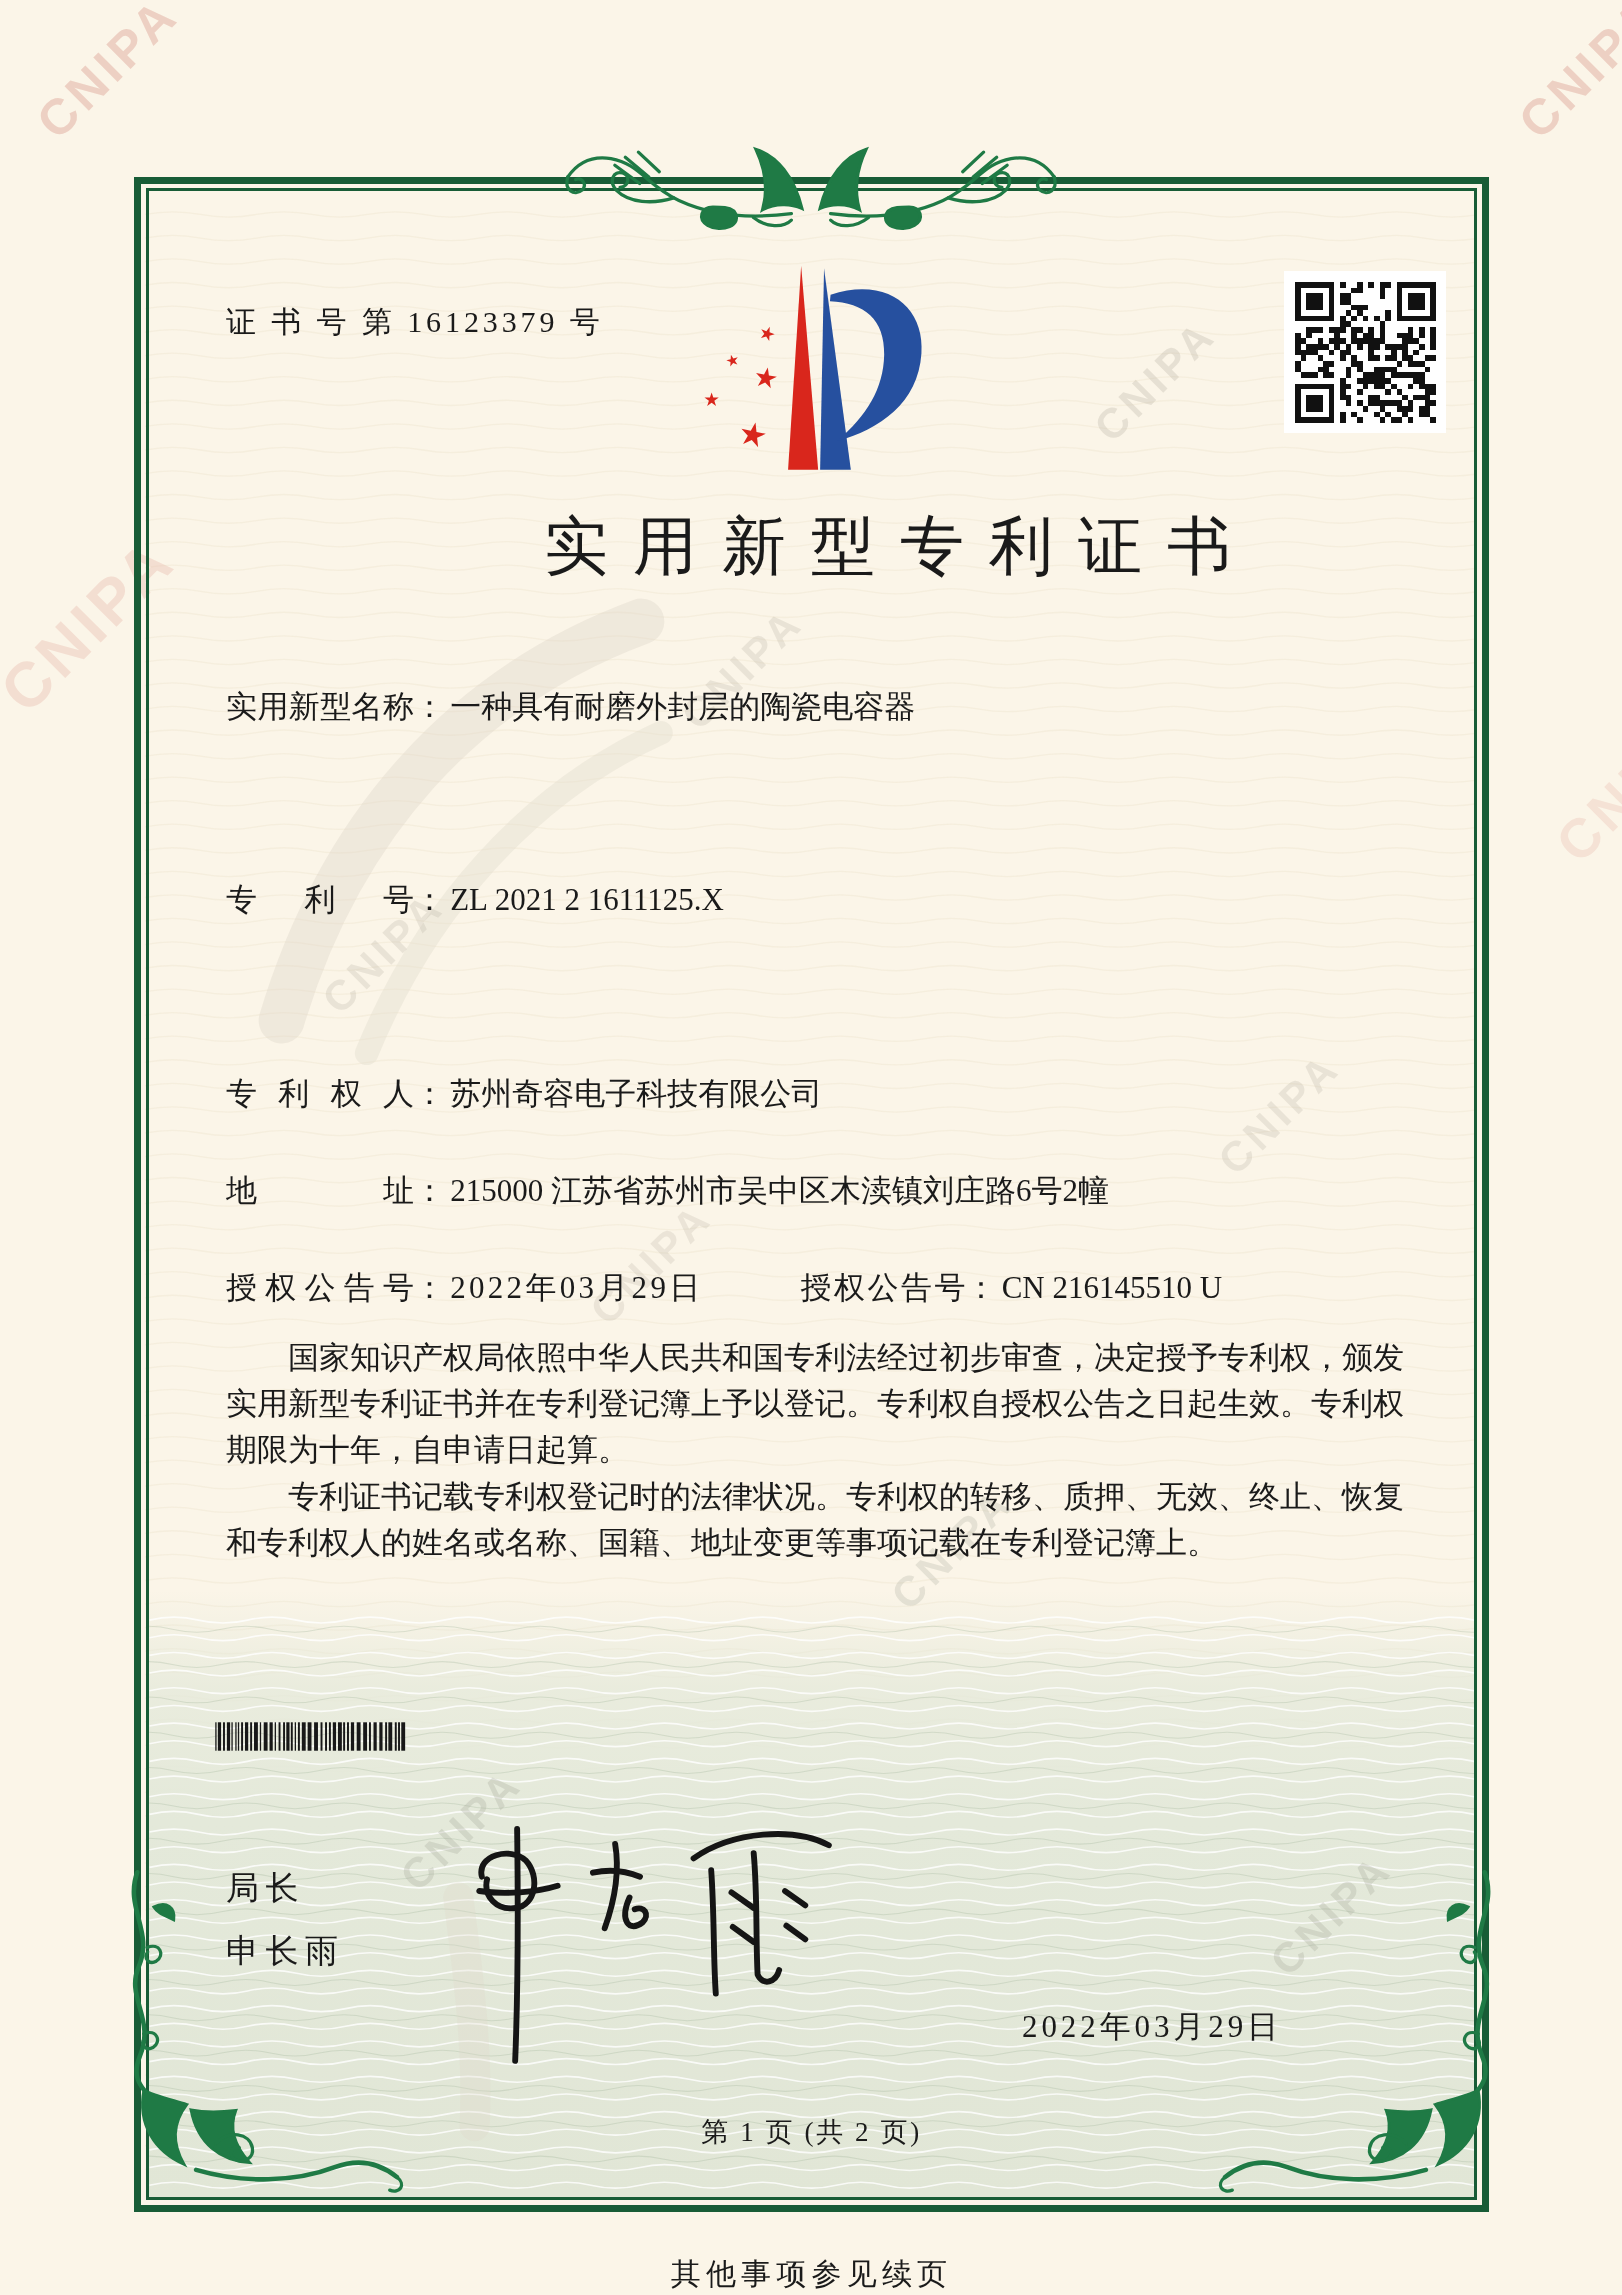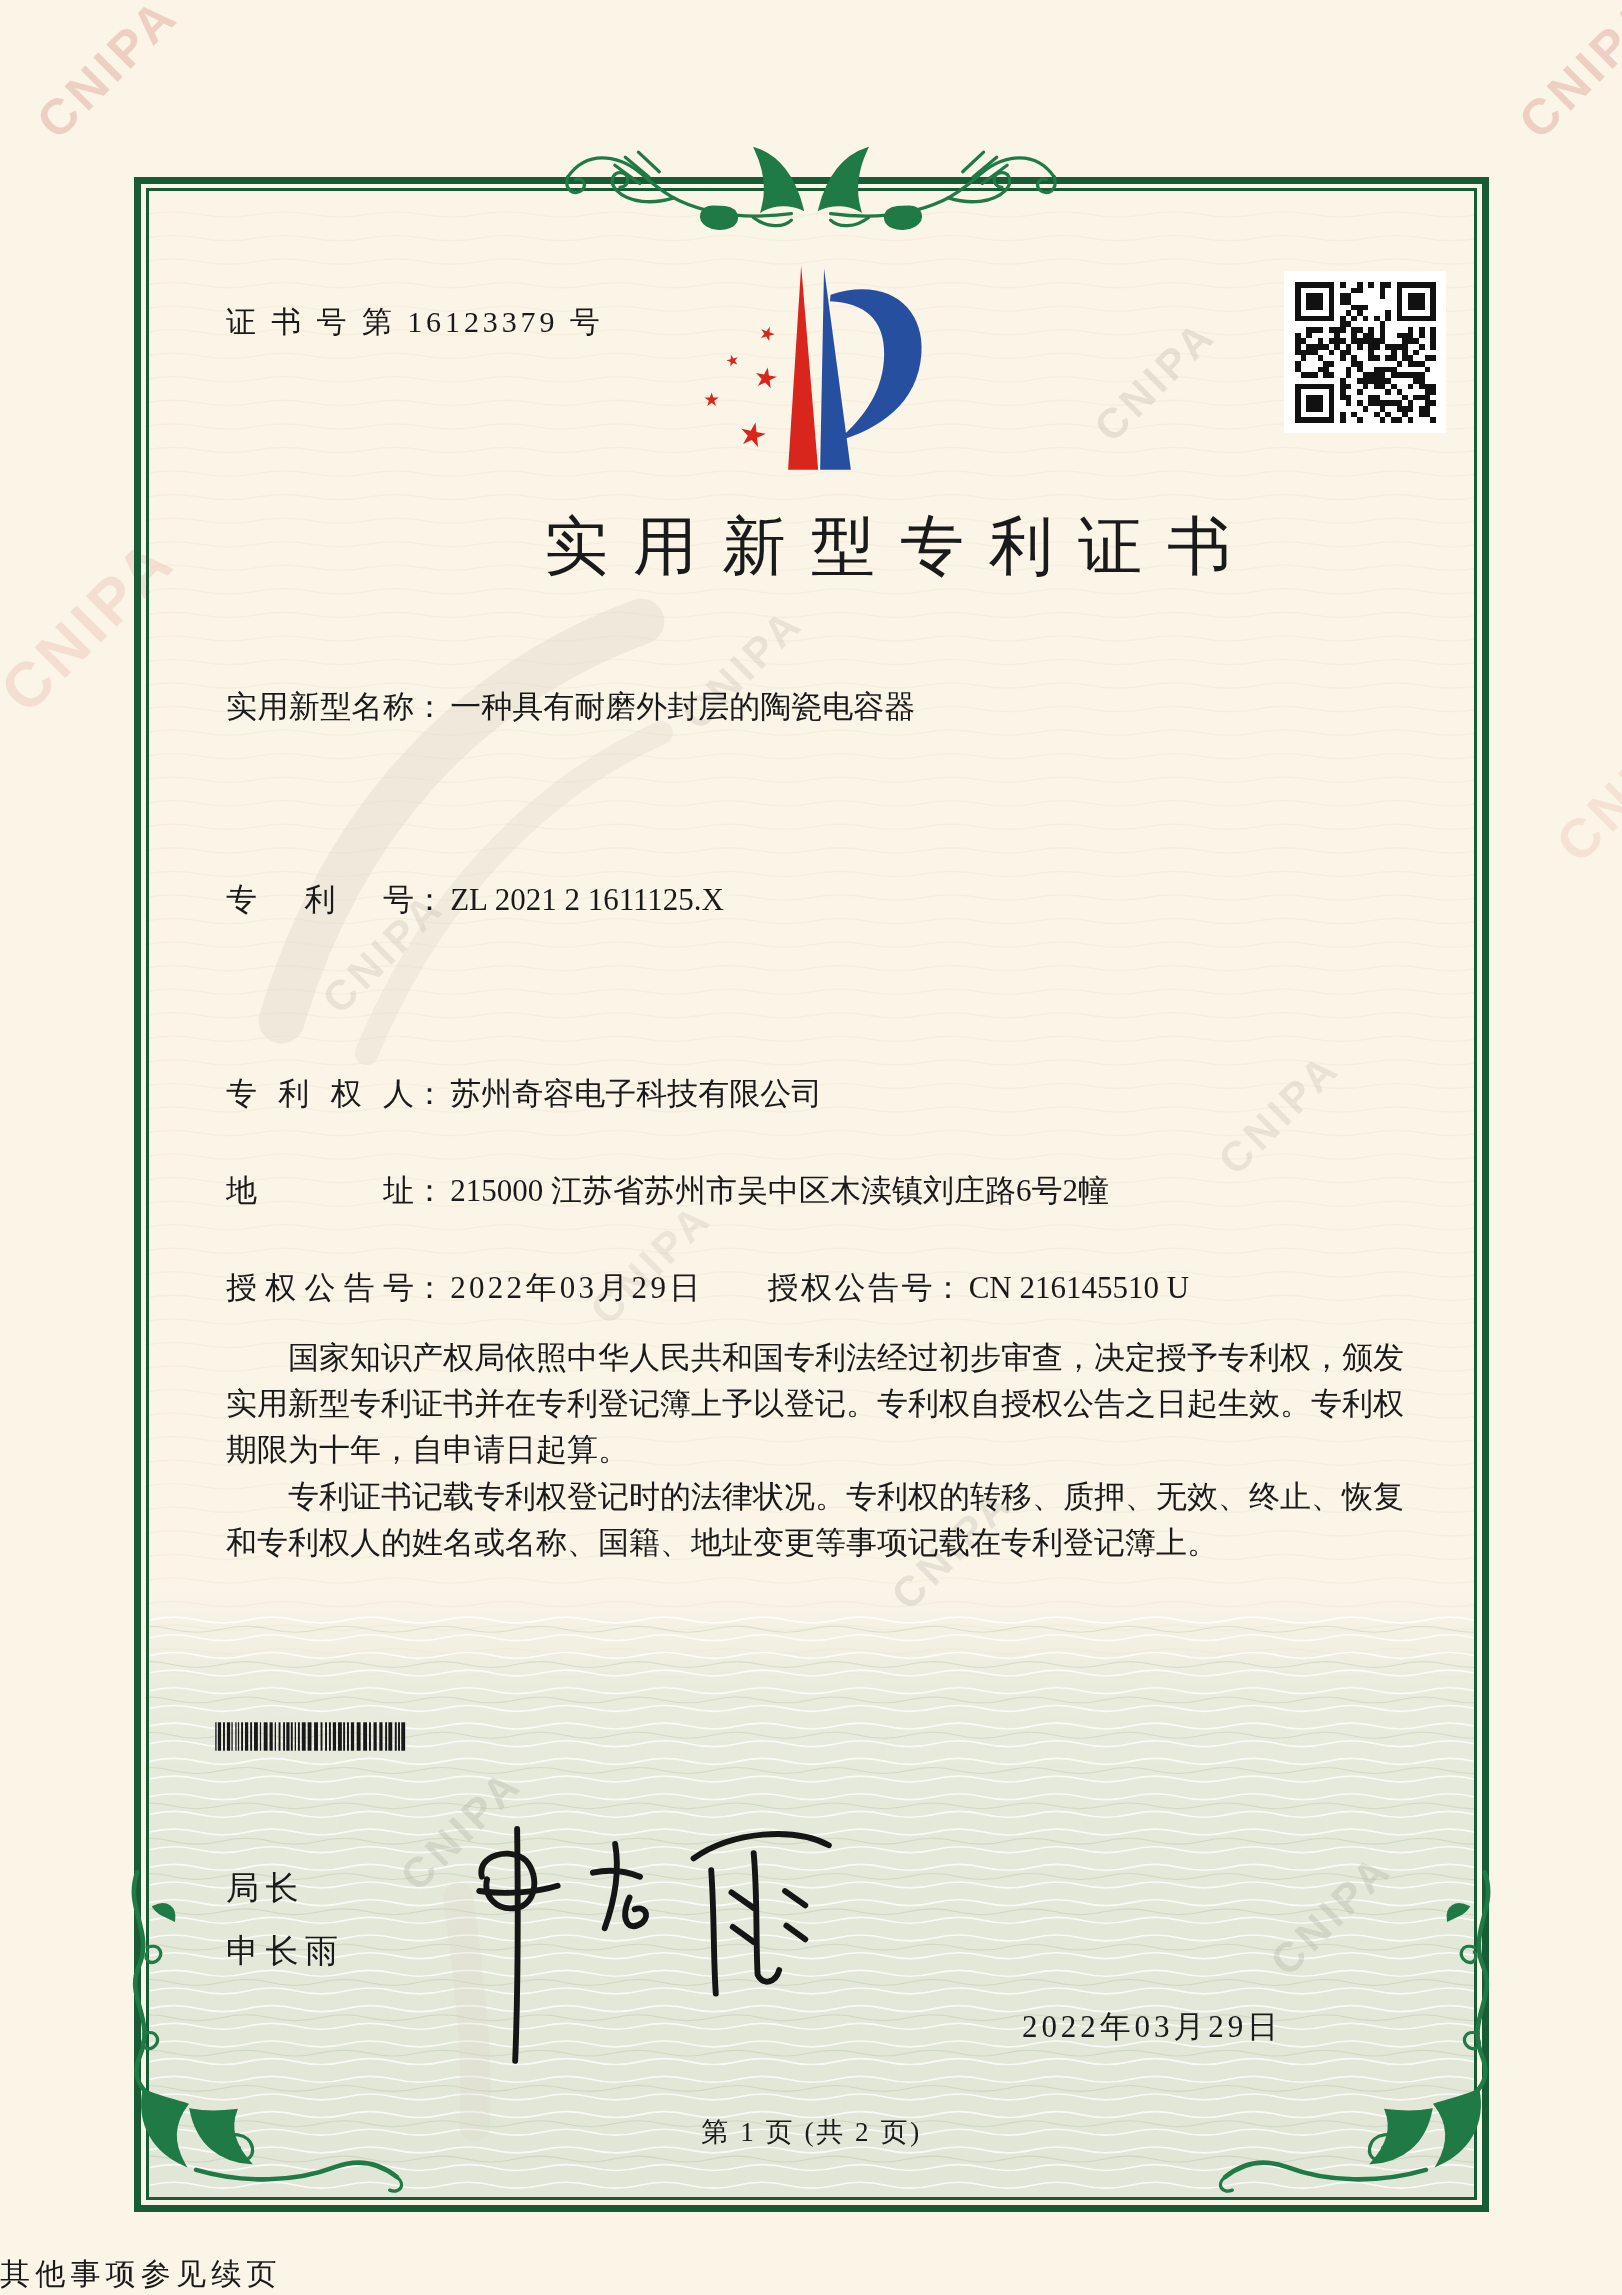--- a/index.html
+++ b/index.html
@@ -21,28 +21,28 @@
   
   .txt{z-index:6;margin-top:6px;}
   #cert-no{left:226px;top:296px;font-size:30px;letter-spacing:3.9px;}
   #title{left:134px;top:497px;width:1507px;text-align:center;font-size:64px;font-weight:400;
          letter-spacing:25px;text-indent:25px;}
   .row{position:absolute;left:226px;width:1191px;font-size:31px;white-space:nowrap;z-index:6;}
   .flabel{display:inline-block;width:188px;text-align:justify;text-align-last:justify;vertical-align:top;}
   .flabel2{display:inline-block;width:165px;text-align:justify;text-align-last:justify;vertical-align:top;}
   .fval{margin-left:5.2px;}
   .dateval{letter-spacing:3.3px;}
-  .grp2{margin-left:64px;}
+  .grp2{margin-left:97px;}
   .para{position:absolute;left:226px;width:1178px;font-size:31px;line-height:46px;
         text-align:justify;text-indent:2em;z-index:6;}
   #sig-title{left:226px;top:1860px;font-size:33px;letter-spacing:6.5px;}
   #sig-name{left:226px;top:1923px;font-size:33px;letter-spacing:6.5px;}
   #issue-date{left:949px;top:2000px;width:406px;text-align:center;font-size:31px;letter-spacing:3.9px;}
   #page-no{left:134px;top:2108px;width:1355px;text-align:center;font-size:27px;letter-spacing:2.6px;}
-  #footer-note{left:0;top:2248px;width:1623px;font-size:30px;letter-spacing:5.2px;}
+  #footer-note{left:0;top:2248px;width:1623px;text-align:center;font-size:30px;letter-spacing:5.2px;}
   
   #logo{left:692px;top:254px;width:251px;height:216px;z-index:6;}
   #qr-box{left:1284px;top:271px;width:162px;height:162px;background:#ffffff;z-index:6;}
   #qr-box svg{position:absolute;left:10.5px;top:10.5px;}
   #barcode{left:214px;top:1721px;width:195px;height:31px;z-index:6;}
   #signature{left:419px;top:1793px;width:523px;height:281px;z-index:7;}
 </style>
 </head>
 <body>
 

